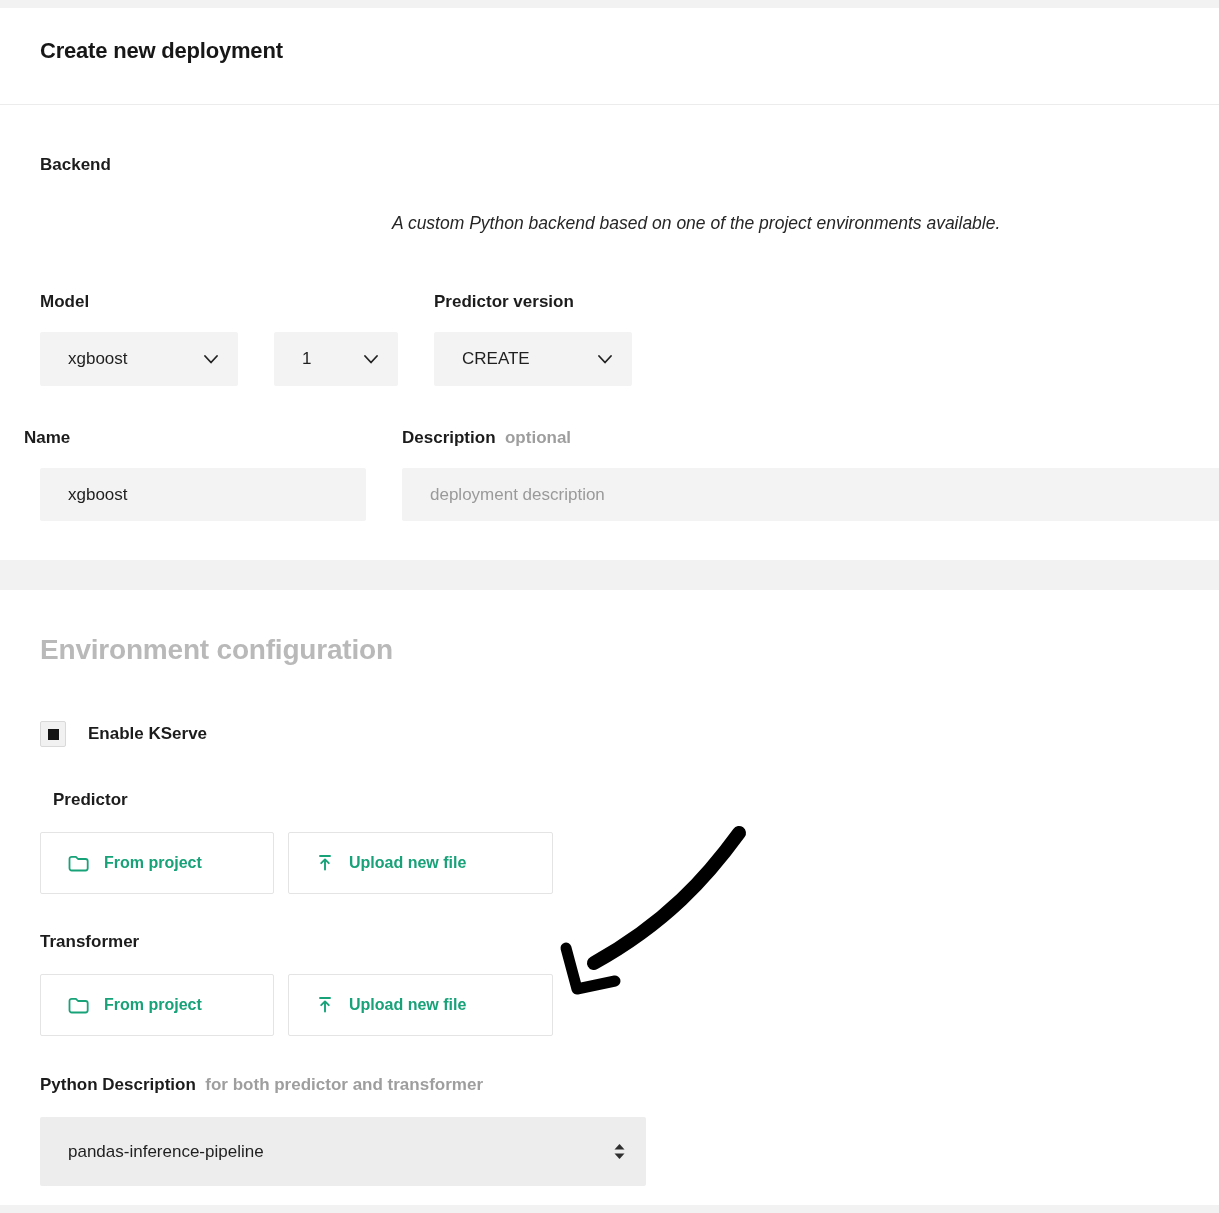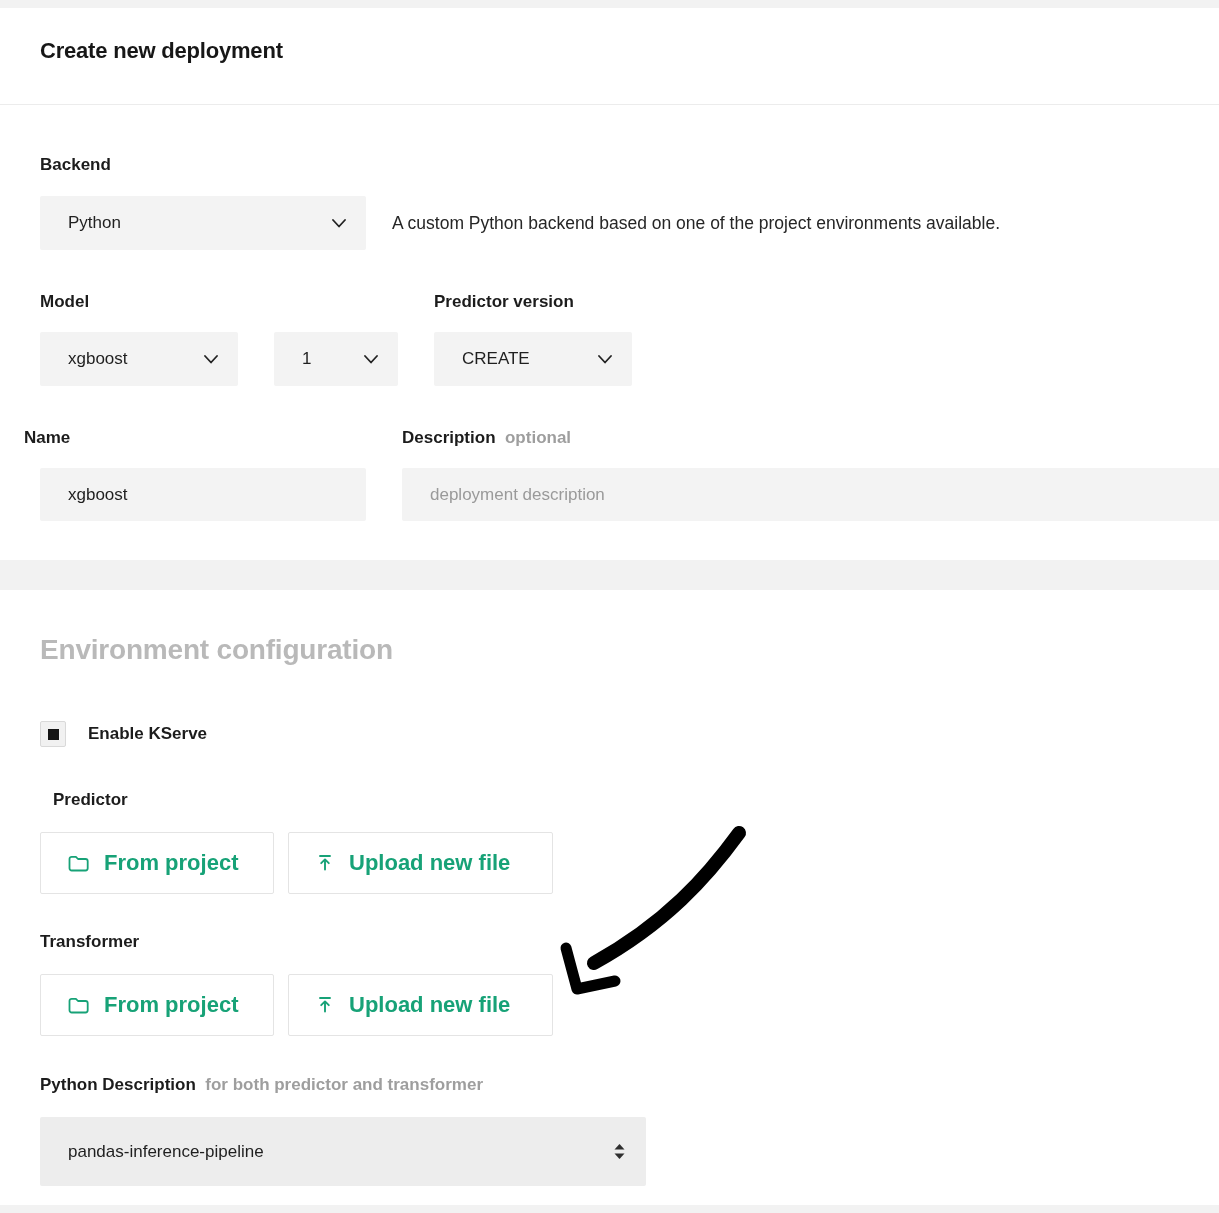--- a/index.html
+++ b/index.html
@@ -31,37 +31,37 @@
 
   .text-input {
     position:absolute; height:53px; background:#f3f3f3; border:none; border-radius:2px;
     padding:0 28px; font-size:17px; color:#1f1f1f; font-family:"Liberation Sans", sans-serif;
     outline:none;
   }
   .text-input::placeholder { color:#9a9a9a; }
 
   .backend-desc {
     position:absolute; left:392px; top:188px; height:54px;
-    display:flex; align-items:center; font-size:17.5px; color:#262626; white-space:nowrap;
+    display:flex; align-items:center; font-size:17.5px; color:#262626; white-space:nowrap;font-style:italic;
   }
 
   .h2-muted { position:absolute; left:40px; top:44px; font-size:28px; font-weight:700; color:#b9b9b9; letter-spacing:-0.2px; }
 
   .check-row { position:absolute; left:40px; top:131px; display:flex; align-items:center; gap:22px; }
   .checkbox {
     width:26px; height:26px; background:#f1f1f1; border:1px solid #d9d9d9; border-radius:2px;
     display:flex; align-items:center; justify-content:center; cursor:pointer;
   }
   .checkbox .inner { width:11px; height:11px; background:#141414; }
   .check-label { font-size:17px; font-weight:700; }
 
   .ghost-btn {
     position:absolute; height:62px; background:#ffffff; border:1px solid #e4e4e4; border-radius:2px;
     display:flex; align-items:center; gap:15px; padding:0 24px 0 27px;
-    font-family:"Liberation Sans", sans-serif; font-size:22px; font-weight:700; color:#17a277;
+    font-family:"Liberation Sans", sans-serif; font-size:16px; font-weight:700; color:#17a277;
     cursor:pointer; white-space:nowrap;
   }
   .ghost-btn .icon { display:flex; align-items:center; }
 
   .env-select {
     position:absolute; left:40px; top:527px; width:606px; height:69px; background:#ededed; border-radius:2px;
     display:flex; align-items:center; justify-content:space-between; padding:0 20px 0 28px; cursor:pointer;
   }
   .env-select .sel-value { font-size:17px; color:#1f1f1f; }
 
@@ -73,28 +73,20 @@
 </style>
 </head>
 <body>
 
 <section class="card card-top">
   <div class="card-header">
     <h1 class="page-title">Create new deployment</h1>
   </div>
 
   <span class="lbl" style="left:40px; top:147px;">Backend</span>
-  <div class="select" style="left:40px; top:188px; width:326px;">
-    <span class="sel-value">Python</span>
-    <span class="chev">
-      <svg width="14" height="9" viewBox="0 0 14 9">
-          <polyline points="1,1 7,7.5 13,1" fill="none" stroke="#222" stroke-width="1.8" stroke-linecap="round" stroke-linejoin="round"></polyline>
-        </svg>
-    </span>
-  </div>
   <p class="backend-desc">A custom Python backend based on one of the project environments available.</p>
 
   <span class="lbl" style="left:40px; top:284px;">Model</span>
   <span class="lbl" style="left:274px; top:284px;margin-top:40px;">Version</span>
   <span class="lbl" style="left:434px; top:284px;">Predictor version</span>
 
   <div class="select" style="left:40px; top:324px; width:198px;">
     <span class="sel-value">xgboost</span>
     <span class="chev">
       <svg width="14" height="9" viewBox="0 0 14 9">

